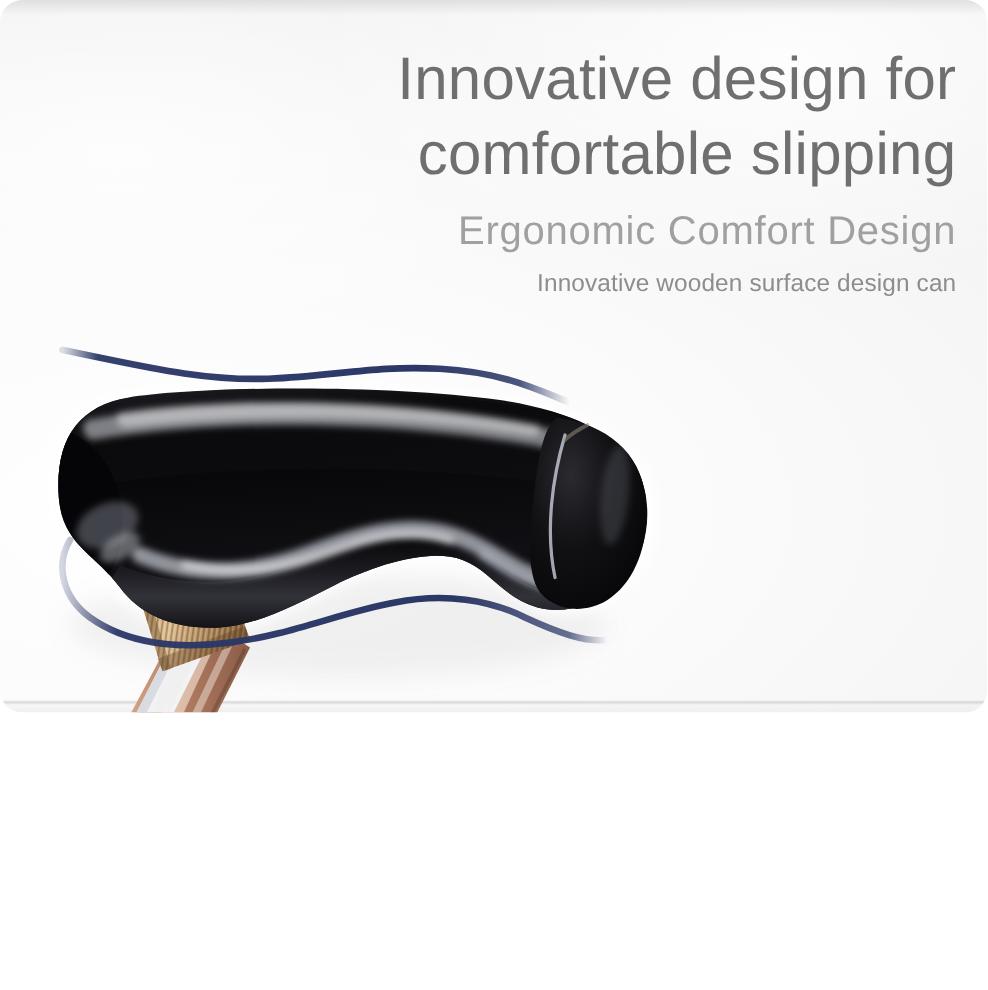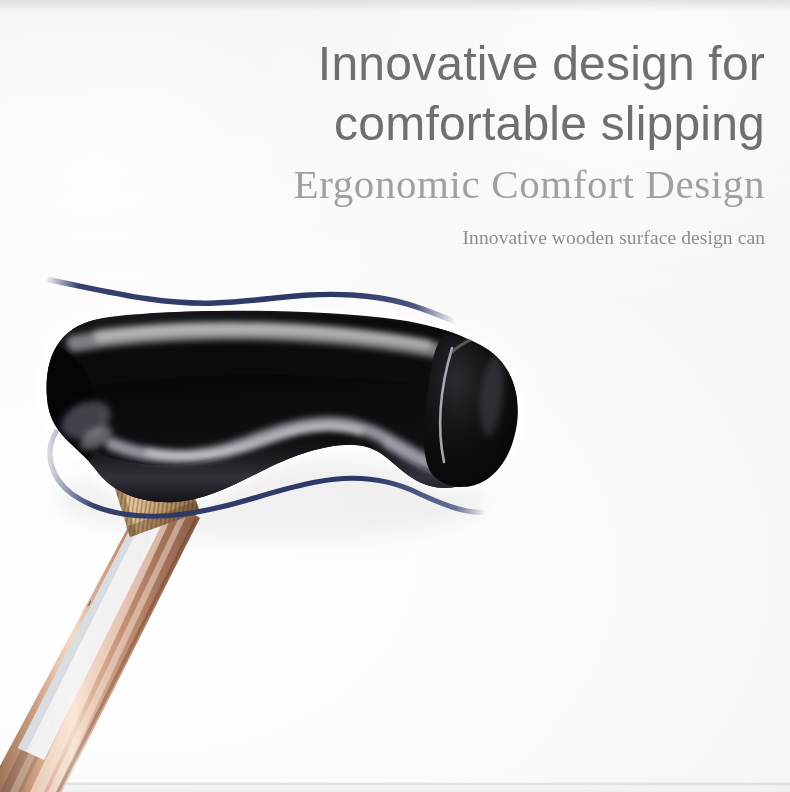--- a/index.html
+++ b/index.html
@@ -4,26 +4,27 @@
 <style>
   html, body {
     margin: 0;
     padding: 0;
     background: #ffffff;
   }
 
   #banner {
     position: relative;
     width: 790px;
-    height: 792px;
+    height: 570px;
     overflow: hidden;
     font-family: "Liberation Sans", sans-serif;
     background:
       radial-gradient(120% 80% at 18% 72%, #ffffff 0%, #fbfbfb 42%, #f2f2f2 100%),
       linear-gradient(180deg, #ececec 0%, #f7f7f7 5%, #f6f6f6 60%, #f1f1f1 100%);
+    border-radius: 18px;
     -webkit-font-smoothing: antialiased;
   }
 
   
   .bg-sheen {
     position: absolute;
     inset: 0;
     background:
       radial-gradient(70% 45% at 80% 8%, rgba(255,255,255,0.85) 0%, rgba(255,255,255,0) 70%),
       radial-gradient(60% 40% at 12% 22%, rgba(255,255,255,0.7) 0%, rgba(255,255,255,0) 75%);
@@ -60,37 +61,34 @@
   .headline {
     color: #6f6f6f;
     font-size: 48px;
     line-height: 60px;
     font-weight: 400;
     letter-spacing: 0.2px;
     white-space: nowrap;
   }
   .subhead {
     color: #a0a0a0;
-    font-size: 41px;
+    font-size: 32px;
     line-height: 56px;
     font-weight: 300;
     letter-spacing: 0.6px;
     margin-top: 2px;
     white-space: nowrap;
-    font-family: Liberation Serif, serif;
     -webkit-text-stroke: 0.1px rgba(255,255,255,0.2);
   }
   .tagline {
     color: #8d8d8d;
     font-size: 19.5px;
     line-height: 30px;
     font-weight: 400;
     letter-spacing: 0.1px;
-    margin-top: 11px;
-    font-family: Liberation Serif, serif;
   }
   .tagline div { white-space: nowrap; }
 
   
   .product-stage {
     position: absolute;
     left: 0; top: 0;
     width: 790px; height: 792px;
     z-index: 20;
   }

